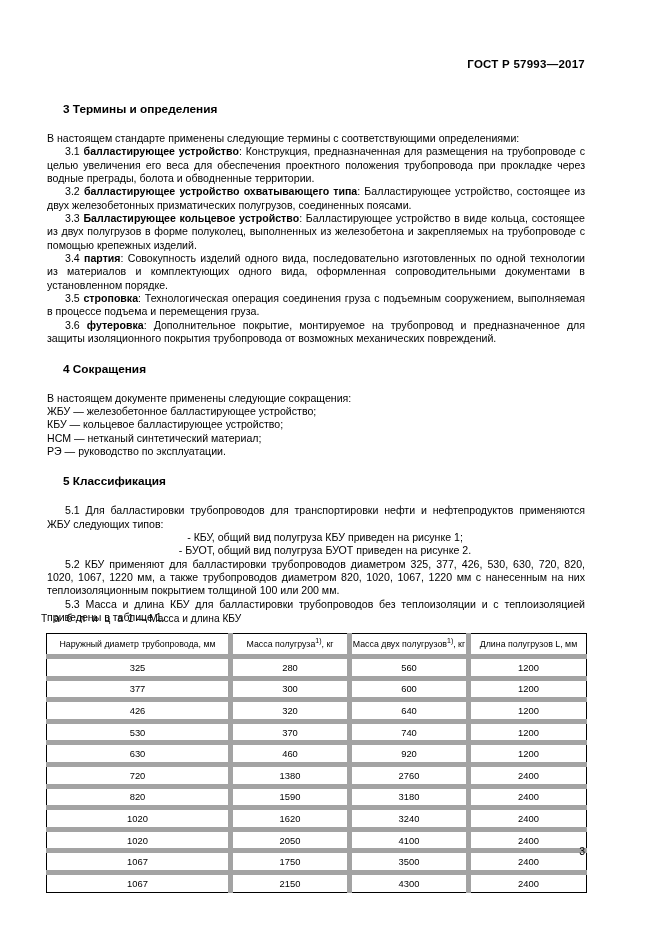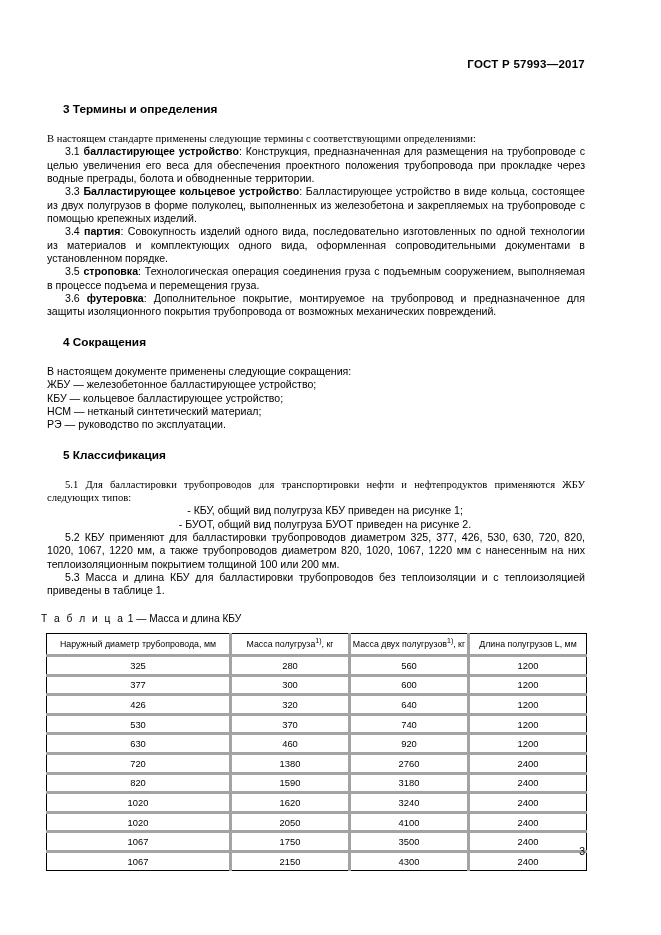--- a/index.html
+++ b/index.html
@@ -56,21 +56,21 @@
   .abbr-line,
   .list-line {
     font-size: 10.6px;
     line-height: 13.35px;
     margin: 0;
     padding: 0;
     text-align: justify;
     text-justify: inter-word;
     hyphens: manual;
   }
-  p.body-text.lead { margin-top: 9px; font-family: Liberation Serif, serif; }
+  p.body-text.lead { margin-top: 9px; }
   p.term { text-indent: 18px; }
   p.clause { text-indent: 18px; }
   .nojust { text-align: left; }
 
   .abbr-block { margin-top: 3px; }
   .abbr-line { text-align: left; }
 
   .list-line { text-align: center; padding-left: 18px; }
 
   b { font-weight: bold; }
@@ -91,21 +91,21 @@
   table.data-table {
     position: absolute;
     top: 633px;
     left: 46px;
     width: 540px;
     border-collapse: collapse;
     table-layout: fixed;
   }
   table.data-table th,
   table.data-table td {
-    border: 3px solid #a3a3a3;
+    border: 5px solid #a3a3a3;
     text-align: center;
     vertical-align: middle;
     font-size: 9.1px;
     font-weight: normal;
     padding: 0;
     height: 16.6px;
     line-height: 11px;
   }
   table.data-table thead th {
     height: 20px;
@@ -141,20 +141,21 @@
   <div class="doc-header">ГОСТ Р 57993—2017</div>
 
   <div class="content">
 
     <h2 class="section-title sec-3-title">3 Термины и определения</h2>
 
     <p class="body-text lead nojust">В настоящем стандарте применены следующие термины с соответствующими определениями:</p>
 
     <p class="body-text term"><span>3.1</span> <b>балластирующее устройство</b>: <span>Конструкция, предназначенная для размещения на трубопроводе с целью увеличения его веса для обеспечения проектного положения трубопровода при прокладке через водные преграды, болота и обводненные территории.</span></p>
 
+    <p class="body-text term"><span>3.2</span> <b>балластирующее устройство охватывающего типа</b>: <span>Балластирующее устройство, состоящее из двух железобетонных призматических полугрузов, соединенных поясами.</span></p>
 
     <p class="body-text term"><span>3.3</span> <b>Балластирующее кольцевое устройство</b>: <span>Балластирующее устройство в виде кольца, состоящее из двух полугрузов в форме полуколец, выполненных из железобетона и закрепляемых на трубопроводе с помощью крепежных изделий.</span></p>
 
     <p class="body-text term"><span>3.4</span> <b>партия</b>: <span>Совокупность изделий одного вида, последовательно изготовленных по одной технологии из материалов и комплектующих одного вида, оформленная сопроводительными документами в установленном порядке.</span></p>
 
     <p class="body-text term"><span>3.5</span> <b>строповка</b>: <span>Технологическая операция соединения груза с подъемным сооружением, выполняемая в процессе подъема и перемещения груза.</span></p>
 
     <p class="body-text term"><span>3.6</span> <b>футеровка</b>: <span>Дополнительное покрытие, монтируемое на трубопровод и предназначенное для защиты изоляционного покрытия трубопровода от возможных механических повреждений.</span></p>
 
     <h2 class="section-title sec-4-title">4 Сокращения</h2>

